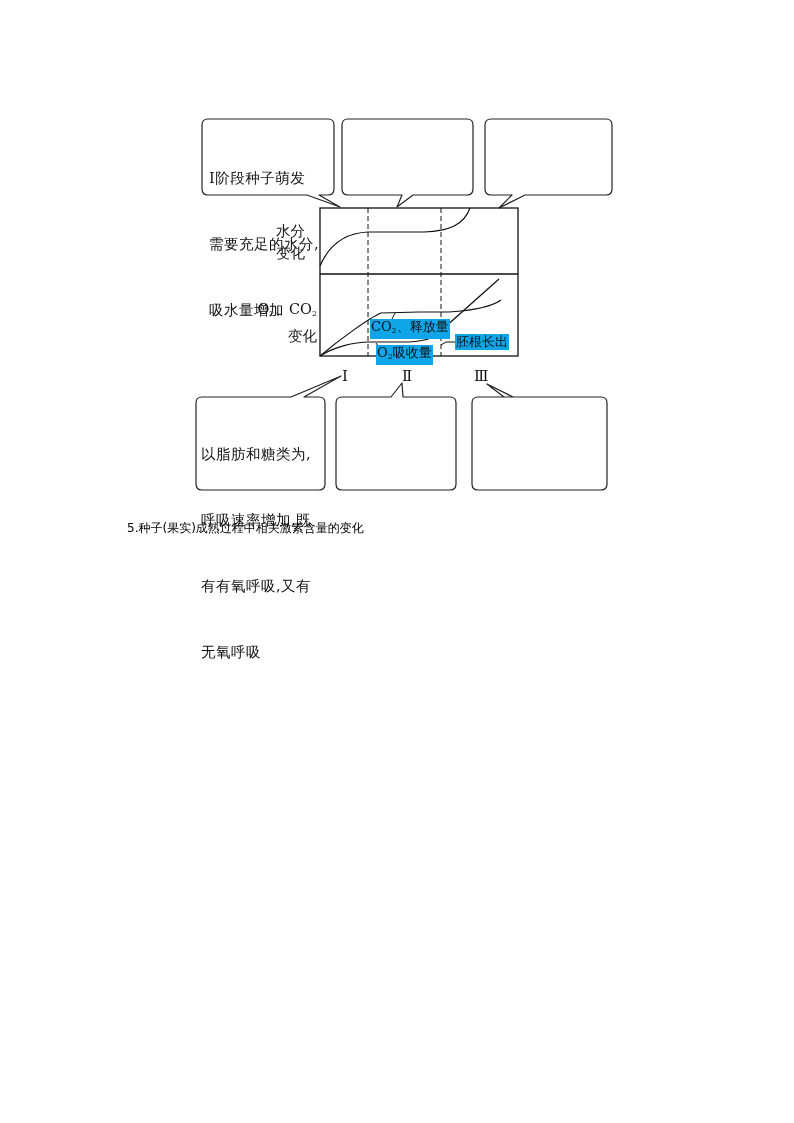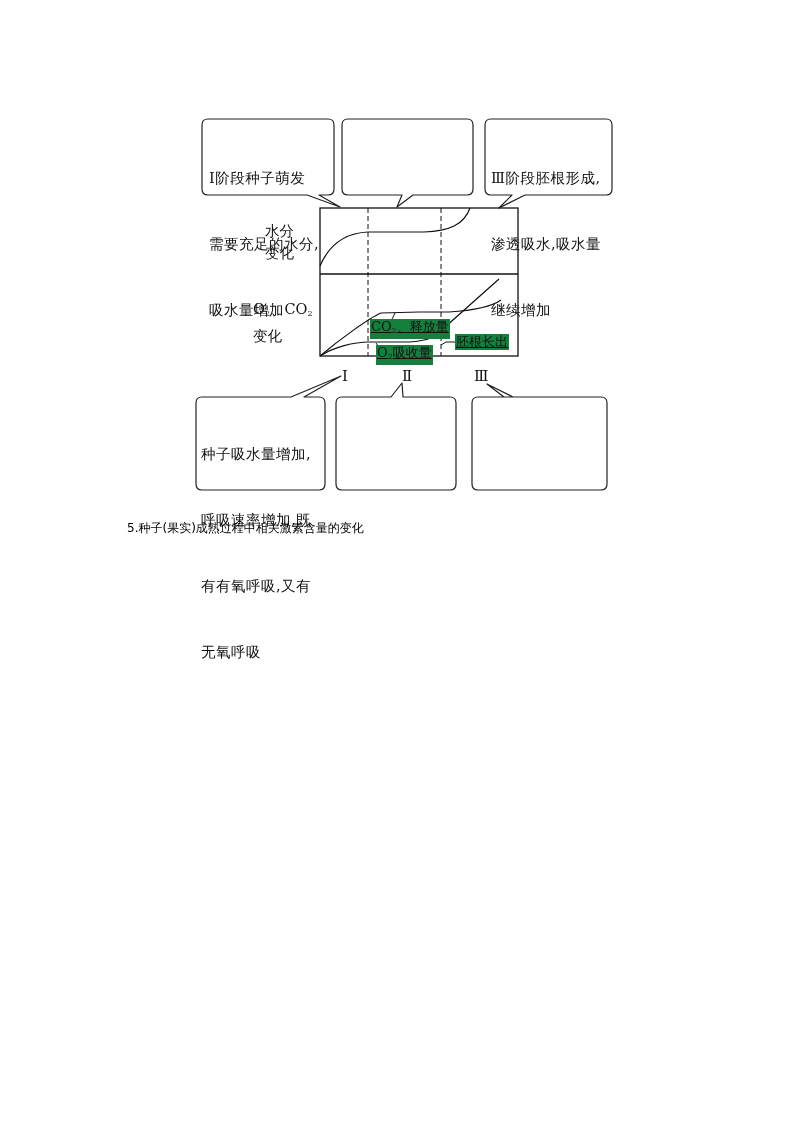--- a/index.html
+++ b/index.html
@@ -2,23 +2,23 @@
 <html><head>
 <meta charset="utf-8">
 <style>
   html, body { margin: 0; padding: 0; background: #ffffff; }
   body { width: 794px; height: 1123px; position: relative; overflow: hidden;
          font-family: "DejaVu Serif", "Liberation Serif", serif; color: #111; }
   .page { position: absolute; left: 9px; top: 0; width: 794px; height: 1123px; }
   svg { position: absolute; left: 0; top: 0; }
   .bubble-text { position: absolute; font-size: 14.5px; line-height: 22px;
                  letter-spacing: 0.5px; white-space: pre; color: #111; }
-  .axis-label { position: absolute; font-size: 14.5px; line-height: 22px; text-align: left; color: #111; }
+  .axis-label { position: absolute; font-size: 14.5px; line-height: 22px; text-align: right; color: #111; }
   .curve-label { position: absolute; font-size: 13px; line-height: 16px; color: #111;
-                 background: #15803d; padding: 0 1px; white-space: nowrap; text-decoration: underline; }
+                 background: #0ea5e9; padding: 0 1px; white-space: nowrap; }
   .roman { position: absolute; font-size: 15px; color: #111; }
   .section-heading { position: absolute; left: 118px; top: 520px;
                      font-family: "DejaVu Sans", "Liberation Sans", sans-serif;
                      font-size: 12px; color: #000; }
   sub { font-size: 8px; vertical-align: -2px; }
 </style>
 </head>
 <body>
 
 <div class="page">
@@ -60,25 +60,20 @@
       <line x1="367" y1="343" x2="372" y2="350"></line>
       <path d="M432,345 L437,342 L446,342"></path>
     </g>
   </svg>
 
   <div class="bubble-text" style="left:200px; top:123px;">
     <div>Ⅰ阶段种子萌发</div>
     <div>需要充足的水分,</div>
     <div>吸水量增加</div>
   </div>
-  <div class="bubble-text" style="left:482px; top:123px;">
-    <div>Ⅲ阶段胚根形成,</div>
-    <div>渗透吸水,吸水量</div>
-    <div>继续增加</div>
-  </div>
 
   <div class="axis-label" style="left:256px; top:220px; width:40px;">
     <div>水分</div>
     <div>变化</div>
   </div>
   <div class="axis-label" style="left:244px; top:298px; width:64px;">
     <div><span>O</span><sub>2</sub><span>、CO</span><sub>2</sub></div>
     <div>变化</div>
   </div>
 
@@ -88,20 +83,20 @@
   <div class="curve-label" style="left:367px; top:345px;">
     <span>O</span><sub>2</sub><span>吸收量</span>
   </div>
   <div class="curve-label" style="left:446px; top:334px;">胚根长出</div>
 
   <div class="roman" style="left:333px; top:367px;">Ⅰ</div>
   <div class="roman" style="left:393px; top:367px;">Ⅱ</div>
   <div class="roman" style="left:465px; top:367px;">Ⅲ</div>
 
   <div class="bubble-text" style="left:192px; top:399px;">
-    <div>种子吸水量增加,</div>
+    <div>以脂肪和糖类为,</div>
     <div>呼吸速率增加,既</div>
     <div>有有氧呼吸,又有</div>
     <div>无氧呼吸</div>
   </div>
 
   <div class="section-heading">5.种子(果实)成熟过程中相关激素含量的变化</div>
 </div>
 
 </body></html>

